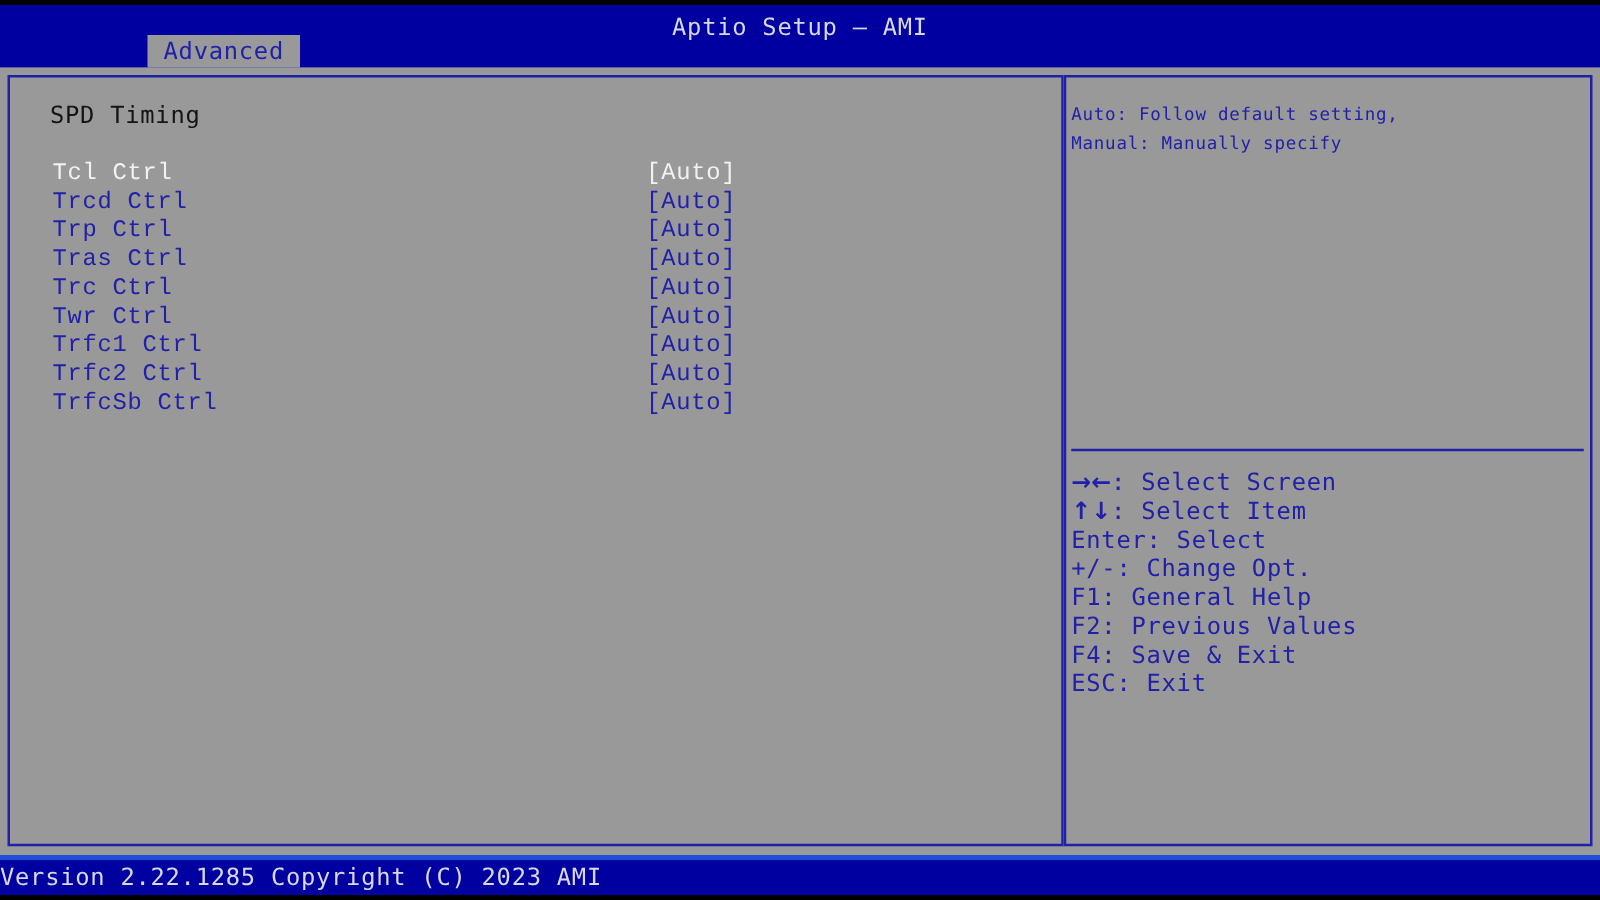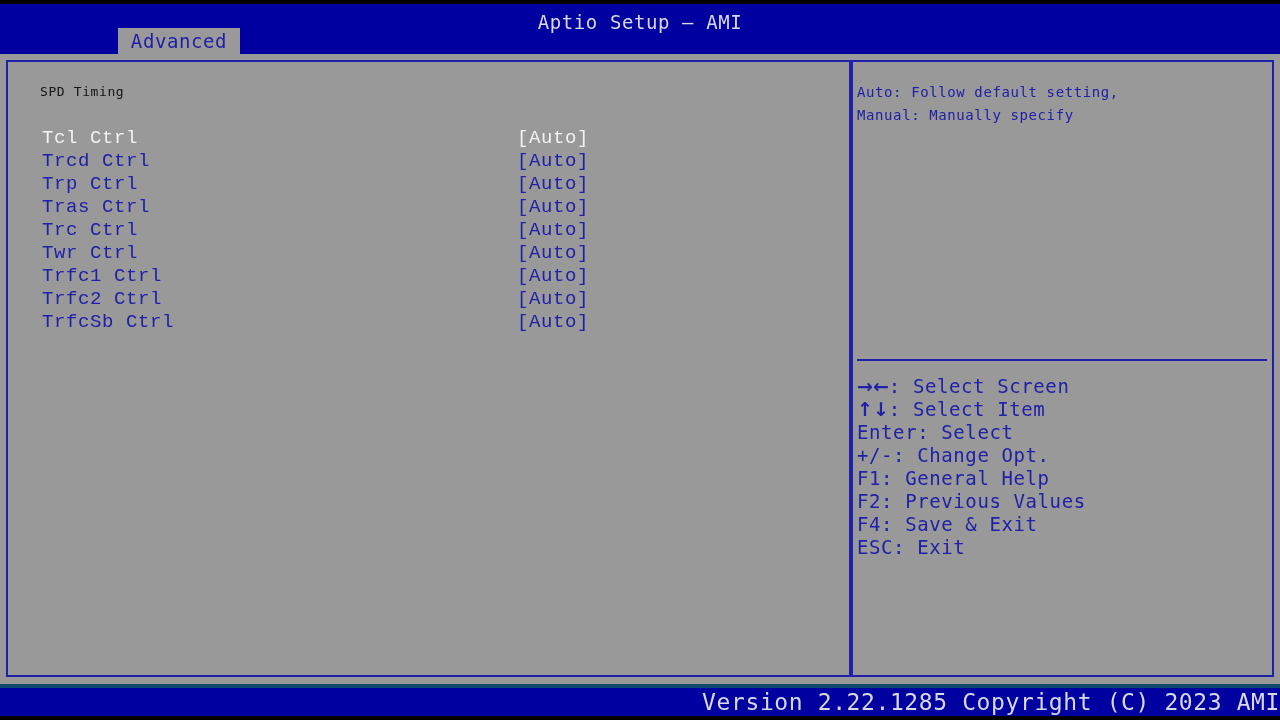--- a/index.html
+++ b/index.html
@@ -11,21 +11,21 @@
     width: 1280px;
     height: 720px;
     overflow: hidden;
     font-family: "DejaVu Sans Mono", monospace;
   }
 
   #screen {
     position: relative;
     width: 1280px;
     height: 720px;
-    background: #0c4a6e;
+    background: #1d4ed8;
   }
 
   
   .top-black {
     position: absolute;
     left: 0; top: 0;
     width: 1280px; height: 4px;
     background: #000000;
   }
   .header-bar {
@@ -86,21 +86,21 @@
     width: 423px; height: 617px;
     border: 2px solid #2020a8;
     box-sizing: border-box;
     background: #999999;
   }
 
   
   .section-title {
     position: absolute;
     left: 32px; top: 19px;
-    font-size: 13px;
+    font-size: 19px;
     line-height: 22px;
     color: #141414;
     letter-spacing: 0.6px;
     white-space: pre;
   }
 
   .opt-list {
     position: absolute;
     left: 0; top: 65px;
     width: 100%;
@@ -176,22 +176,22 @@
   .footer-bar {
     position: absolute;
     left: 0; top: 688px;
     width: 1280px; height: 28px;
     background: #0000a0;
   }
   .footer-text {
     position: absolute;
     left: 0; top: 689px;
     width: 1280px;
-    text-align: right;
-    font-size: 23px;
+    text-align: left;
+    font-size: 19px;
     line-height: 26px;
     color: #d8d8e8;
     letter-spacing: 0.6px;
     white-space: pre;
   }
   .bottom-black {
     position: absolute;
     left: 0; top: 716px;
     width: 1280px; height: 4px;
     background: #000000;

